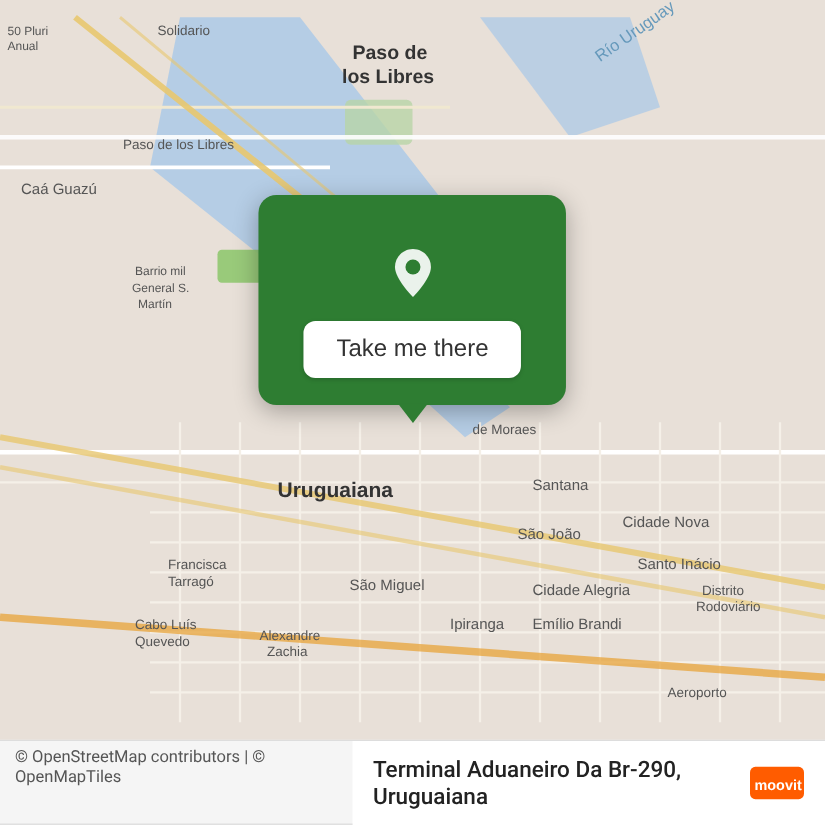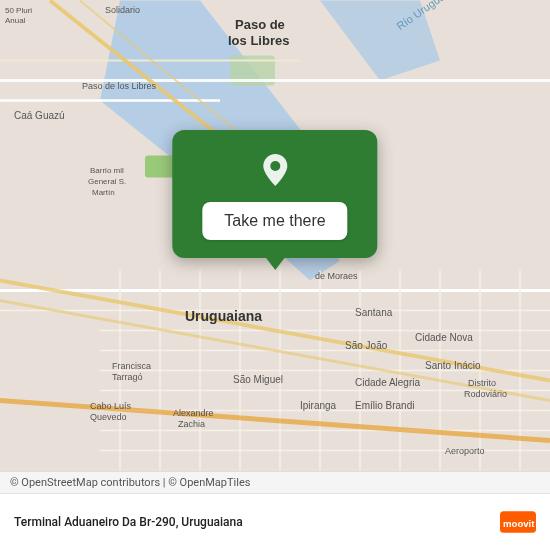--- a/index.html
+++ b/index.html
@@ -36,21 +36,21 @@
     }
 
     
     #popup-card {
       position: absolute;
       top: 130px;
       left: 50%;
       transform: translateX(-50%);
       background: #2e7d32;
       border-radius: 12px;
-      padding: 20px 30px 18px;
+      padding: 32px 30px 18px;
       display: flex;
       flex-direction: column;
       align-items: center;
       gap: 12px;
       box-shadow: 0 4px 16px rgba(0,0,0,0.3);
       z-index: 10;
       min-width: 178px;
     }
 
     #popup-pin-icon {
@@ -81,41 +81,41 @@
       border-left: 10px solid transparent;
       border-right: 10px solid transparent;
       border-top: 13px solid #2e7d32;
     }
 
     
     #bottom-bar {
       background: white;
       padding: 0;
       display: flex;
-      flex-direction: column;
+      flex-direction: row;
       border-top: 1px solid #ddd;
     }
 
     #attribution-bar {
       padding: 4px 10px;
       font-size: 11px;
       color: #555;
       background: #f5f5f5;
       border-bottom: 1px solid #e0e0e0;
     }
 
     #location-bar {
       padding: 10px 14px;
       display: flex;
       align-items: center;
       justify-content: space-between;
     }
 
     #location-text {
-      font-size: 12px;
+      font-size: 15px;
       font-weight: 500;
       color: #222;
     }
 
     #moovit-logo {
       display: flex;
       align-items: flex-start;
       gap: 4px;
     }
 

